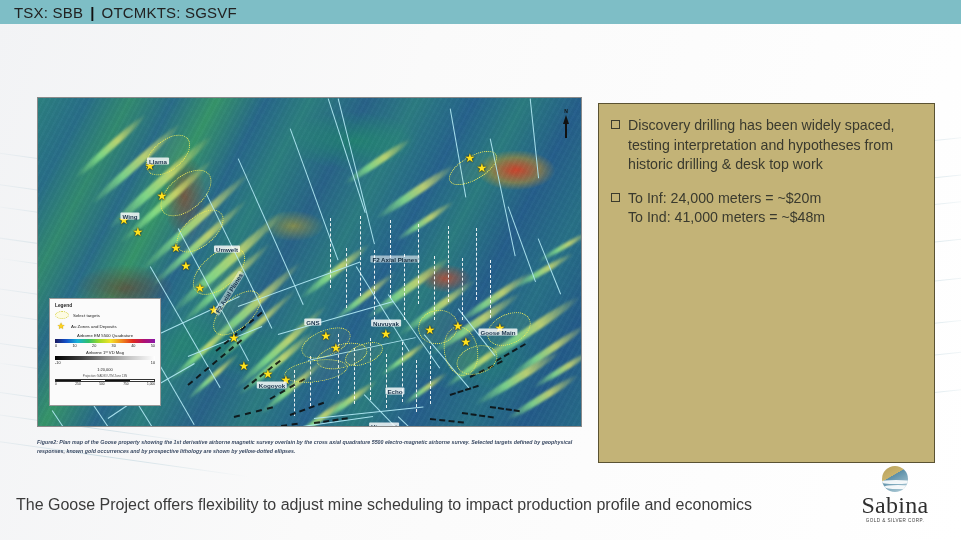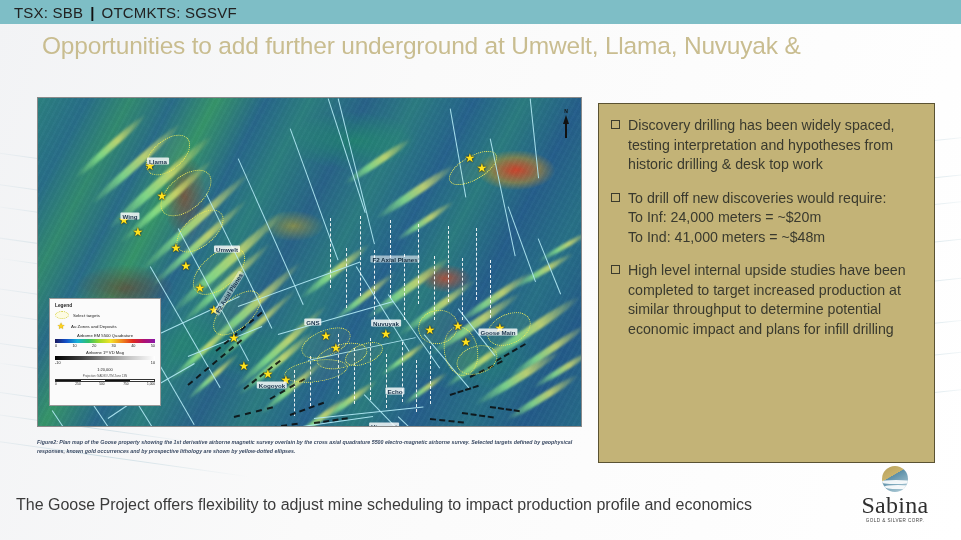--- a/index.html
+++ b/index.html
@@ -274,21 +274,20 @@
       <i style="left: 858px; top: 400px; width: 120px; transform: rotate(-6deg);"></i>
     </div>
 
   <div id="ticker">
     <span class="tk">TSX: SBB</span>
     <span class="tk sep">|</span>
     <span class="tk">OTCMKTS: SGSVF</span>
   </div>
 
   <div id="headline">
-    <span class="l1">Opportunities to add further underground at Umwelt, Llama, Nuvuyak &amp;</span>
   </div>
 
   <div id="figure">
 
     <div id="mapframe">
       <div id="mapbg"></div>
       <div id="mapnoise"></div>
       <div id="belts">
           <i style="left: 25px; top: 45px; width: 95px; height: 7px; transform: rotate(-42deg);"></i>
           <i style="left: 38px; top: 62px; width: 120px; height: 8px; transform: rotate(-42deg);"></i>
@@ -538,30 +537,25 @@
   <div id="callout">
 
     <div class="bullet">
       <div class="bsq"></div>
       <div class="btxt">Discovery drilling has been widely spaced, testing interpretation and hypotheses from historic drilling &amp; desk top work</div>
     </div>
 
     <div class="bullet">
       <div class="bsq"></div>
       <div class="btxt">
-        <span>To drill off new discoveries would require:</span>
         <span class="sub">To Inf: 24,000 meters = ~$20m</span>
         <span class="sub">To Ind: 41,000 meters = ~$48m</span>
       </div>
     </div>
 
-    <div class="bullet">
-      <div class="bsq"></div>
-      <div class="btxt">High level internal upside studies have been completed to target increased production at similar throughput to determine potential economic impact and plans for infill drilling</div>
-    </div>
 
   </div>
 
   <div id="strap">The Goose Project offers flexibility to adjust mine scheduling to impact production profile and economics</div>
 
   <div id="logo">
     <div class="mark">
       <div class="circ">
         <div class="wave" style="top:14px;"></div>
         <div class="wave" style="top:19px; left:2px; width:28px;"></div>

